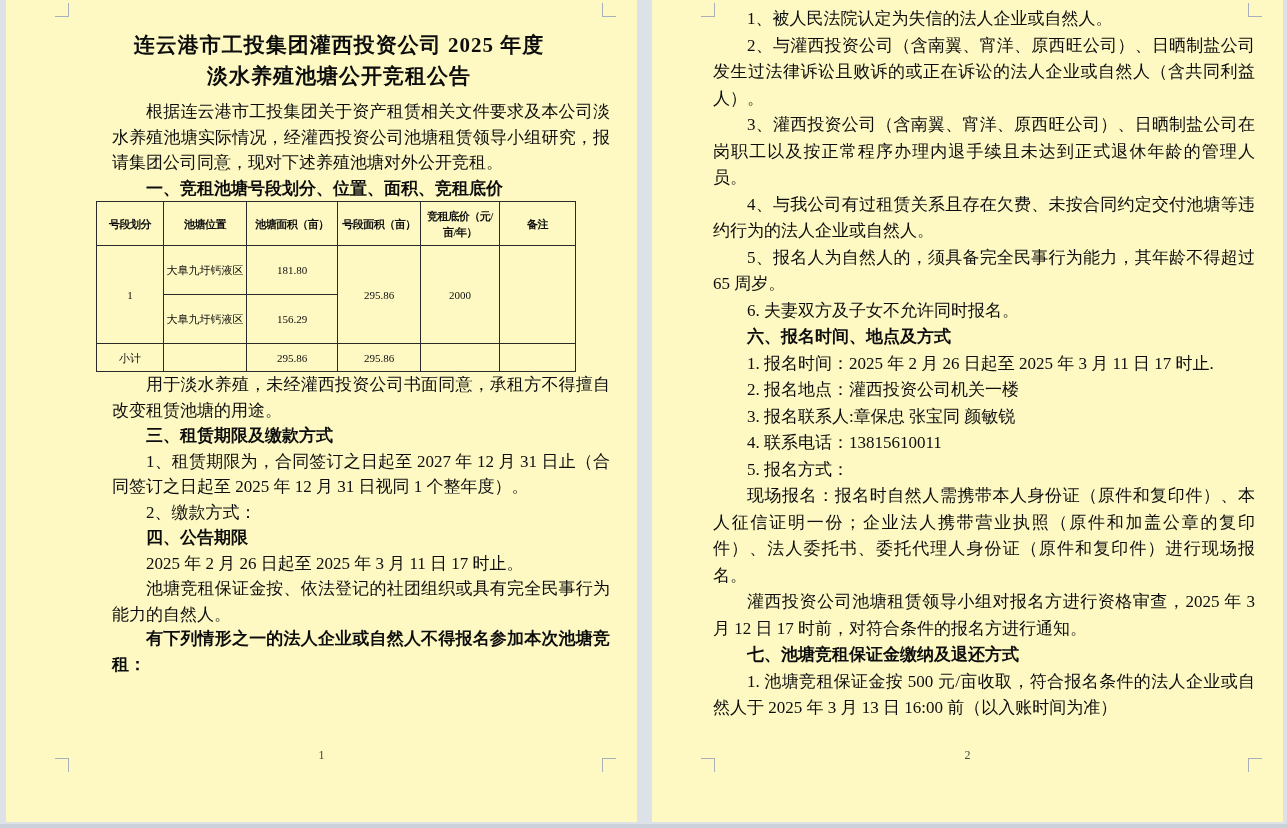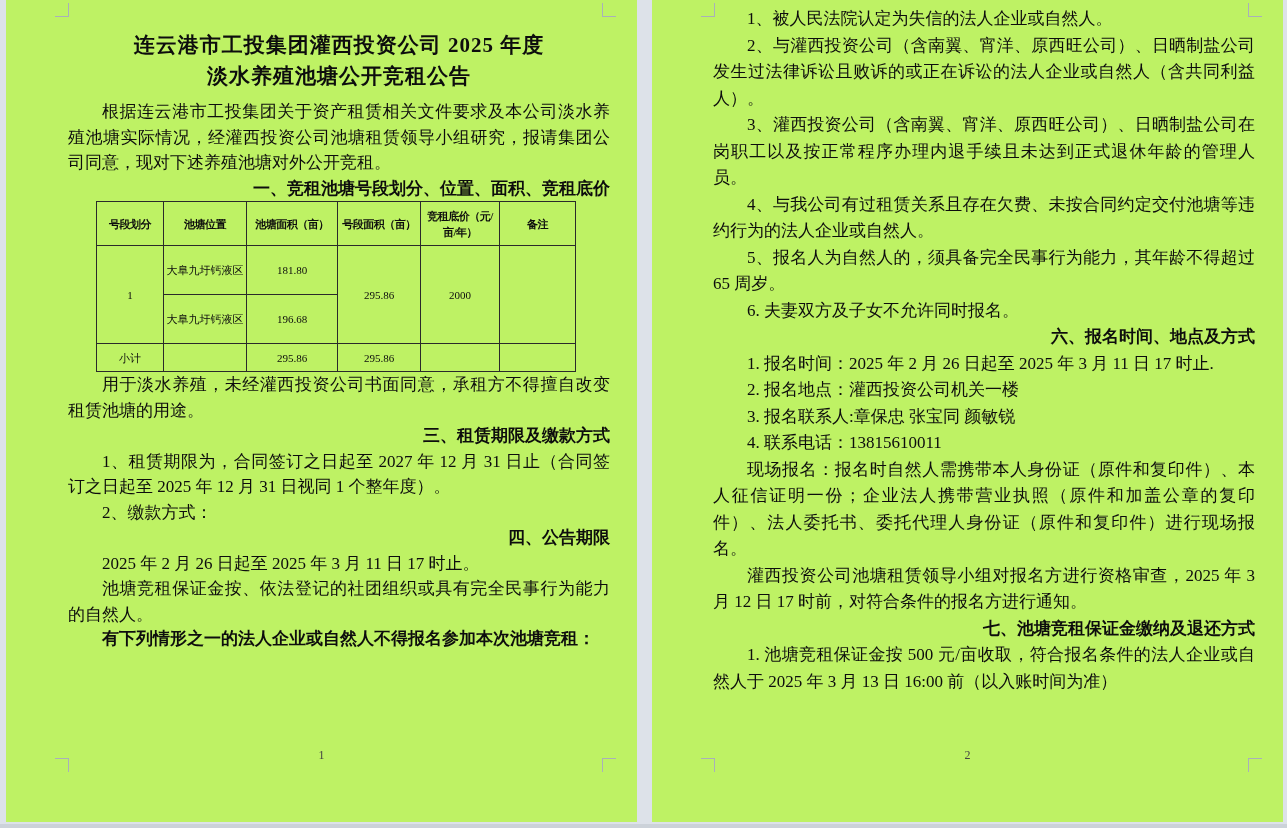--- a/index.html
+++ b/index.html
@@ -3,42 +3,42 @@
 <meta charset="utf-8">
 <style>
   html,body{margin:0;padding:0;}
   body{
     width:1287px;height:828px;overflow:hidden;position:relative;
     background:#dde2e9;
     font-family:"Liberation Serif","DejaVu Serif",serif;
     color:#0d0d0d;
   }
   .page{
-    position:absolute;top:0;height:822px;width:631px;background:#bef264;
+    position:absolute;top:0;height:822px;width:631px;background:#fef9c3;
   }
   #page-1{left:6px;}
   #page-2{left:652px;}
   .bottom-strip{position:absolute;left:0;top:824px;width:1287px;height:4px;background:#ccd2d9;}
   .content{
     position:absolute;top:0;left:0;right:0;bottom:0;
   }
   #page-1 .content{padding:30px 27px 0 62px;border-radius:26px;}
   #page-2 .content{padding:6px 28px 0 61px;}
   .doc-title{
     text-align:center;font-weight:bold;font-size:21px;line-height:30.5px;
     letter-spacing:1px;
   }
   .body-block{font-size:17px;}
-  #page-1 .body-block{line-height:25.5px;}
+  #page-1 .body-block{line-height:25.5px;margin-left:44px;}
   #page-2 .body-block{line-height:26.5px;}
   .para{
     text-indent:2em;text-align:justify;margin:0;
   }
   .p-heading{
-    text-indent:2em;font-weight:bold;margin:0;text-align:right;
+    text-indent:2em;font-weight:bold;margin:0;text-align:left;
   }
   .p-bold{
     text-indent:2em;font-weight:bold;text-align:justify;margin:0;font-family:Liberation Mono, monospace;
   }
   .intro{margin-top:8px;}
   table.pond-table{
     border-collapse:collapse;table-layout:fixed;
     width:449px;margin:0 0 0 28px;
     font-size:11px;line-height:16px;
   }
@@ -92,21 +92,21 @@
       <tr class="data-row">
         <td rowspan="2">1</td>
         <td>大阜九圩钙液区</td>
         <td>181.80</td>
         <td rowspan="2">295.86</td>
         <td rowspan="2">2000</td>
         <td rowspan="2"></td>
       </tr>
       <tr class="data-row">
         <td>大阜九圩钙液区</td>
-        <td>196.68</td>
+        <td>156.29</td>
       </tr>
       <tr class="sub-row">
         <td>小计</td>
         <td></td>
         <td>295.86</td>
         <td>295.86</td>
         <td></td>
         <td></td>
       </tr>
     </tbody>
@@ -139,20 +139,21 @@
         <p class="para">2、与灌西投资公司（含南翼、宵洋、原西旺公司）、日晒制盐公司发生过法律诉讼且败诉的或正在诉讼的法人企业或自然人（含共同利益人）。</p>
         <p class="para">3、灌西投资公司（含南翼、宵洋、原西旺公司）、日晒制盐公司在岗职工以及按正常程序办理内退手续且未达到正式退休年龄的管理人员。</p>
         <p class="para">4、与我公司有过租赁关系且存在欠费、未按合同约定交付池塘等违约行为的法人企业或自然人。</p>
         <p class="para">5、报名人为自然人的，须具备完全民事行为能力，其年龄不得超过 65 周岁。</p>
         <p class="para">6. 夫妻双方及子女不允许同时报名。</p>
         <p class="p-heading">六、报名时间、地点及方式</p>
         <p class="para">1. 报名时间：2025 年 2 月 26 日起至 2025 年 3 月 11 日 17 时止.</p>
         <p class="para">2. 报名地点：灌西投资公司机关一楼</p>
         <p class="para">3. 报名联系人:章保忠 张宝同 颜敏锐</p>
         <p class="para">4. 联系电话：13815610011</p>
+        <p class="para">5. 报名方式：</p>
         <p class="para">现场报名：报名时自然人需携带本人身份证（原件和复印件）、本人征信证明一份；企业法人携带营业执照（原件和加盖公章的复印件）、法人委托书、委托代理人身份证（原件和复印件）进行现场报名。</p>
         <p class="para">灌西投资公司池塘租赁领导小组对报名方进行资格审查，2025 年 3 月 12 日 17 时前，对符合条件的报名方进行通知。</p>
         <p class="p-heading">七、池塘竞租保证金缴纳及退还方式</p>
         <p class="para">1. 池塘竞租保证金按 500 元/亩收取，符合报名条件的法人企业或自然人于 2025 年 3 月 13 日 16:00 前（以入账时间为准）</p>
       </div>
   </div>
 
   <div class="page-number">2</div>
 </div>
 

